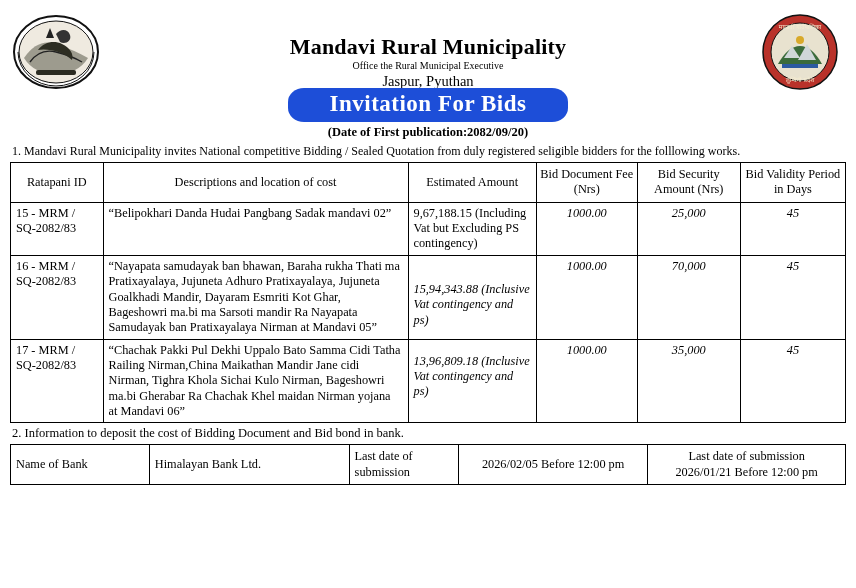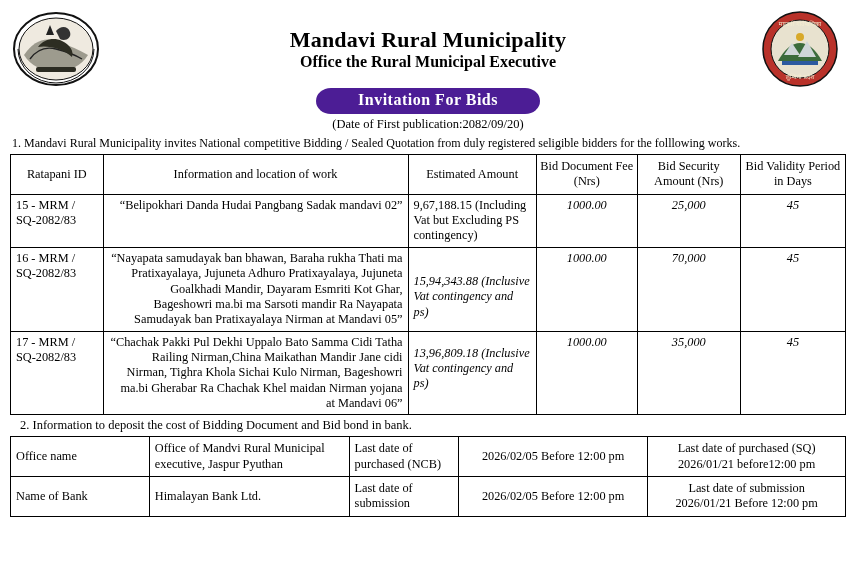--- a/index.html
+++ b/index.html
@@ -18,21 +18,21 @@
     position: relative;
     width: 856px;
     height: 588px;
     box-sizing: border-box;
     padding: 6px 10px 4px 10px;
   }
 
   
   .header {
     display: flex;
-    align-items: center;
+    align-items: flex-end;
     justify-content: center;
     gap: 10px;
     height: 86px;
   }
   .emblem {
     width: 92px;
     height: 80px;
     flex: 0 0 92px;
     position: relative;
   }
@@ -42,52 +42,52 @@
     text-align: center;
     padding-top: 2px;
   }
   .org-title {
     font-size: 22px;
     font-weight: bold;
     line-height: 1.15;
     letter-spacing: .2px;
   }
   .org-sub1 {
-    font-size: 16px;
-    font-weight: bold;
+    font-size: 10px;
+    font-weight: normal;
     line-height: 1.3;
   }
   .org-sub2 {
     font-size: 14.5px;
     line-height: 1.35;
   }
   .org-sub3 {
     font-size: 14.5px;
     line-height: 1.35;
   }
 
   
   .banner-wrap {
     text-align: center;
     margin-top: -4px;
   }
   .banner {
     display: inline-block;
-    background: #4c1d95;
+    background: #1d4ed8;
     color: #fff;
-    font-size: 16px;
+    font-size: 23px;
     font-weight: bold;
     padding: 3px 42px 5px 42px;
     border-radius: 16px / 14px;
     letter-spacing: .5px;
   }
   .pubdate {
     text-align: center;
     font-size: 12.5px;
-    font-weight: normal;
+    font-weight: bold;
     margin-top: 3px;
   }
   .intro {
     font-size: 12px;
     margin: 4px 0 3px 2px;
     white-space: nowrap;
   }
 
   
   table {
@@ -107,26 +107,26 @@
     line-height: 1.25;
   }
   table.main th {
     text-align: center;
     font-weight: normal;
     vertical-align: middle;
     padding: 4px 3px;
   }
   .c-center { text-align: center; font-style: italic; }
   .cell-id { text-align: left; }
-  .desc { text-align: right; margin-top: 36px; }
+  .desc { text-align: left; margin-top: 36px; }
   .amt { text-align: left; }
 
   .sec2 {
     font-size: 12.5px;
-    margin: 3px 0 3px 10px;
+    margin: 3px 0 3px 2px;
   }
 
   table.info td {
     font-size: 12.3px;
     vertical-align: middle;
     padding: 4px 5px;
   }
   .info-c { text-align: center; }
 </style>
 </head>
@@ -146,20 +146,21 @@
         <path d="M46 22 c5 -6 12 -5 14 1 c2 6 -5 10 -10 7" fill="#333"></path>
         <path d="M28 38 c6 -8 16 -10 24 -6 c8 4 12 10 10 16 c-8 -8 -24 -12 -34 -10z" fill="#2d2d22"></path>
         <rect x="26" y="58" width="40" height="5" rx="2" fill="#2b2b22"></rect>
         <path d="M8 40 a38 34 0 0 0 76 0" fill="none" stroke="#111" stroke-width="1"></path>
       </svg>
     </div>
 
     <div class="header-center">
       <div class="org-title">Mandavi Rural Municipality</div>
       <div class="org-sub1">Office the Rural Municipal Executive</div>
+      <div class="org-sub2">Jaspur, Pyuthan</div>
     </div>
 
     <div class="emblem">
       <svg width="92" height="80" viewBox="0 0 92 80">
         <circle cx="46" cy="40" r="37" fill="#b9322a" stroke="#111" stroke-width="1.5"></circle>
         <circle cx="46" cy="40" r="29" fill="#e8e2cf" stroke="#111" stroke-width="1"></circle>
         <path d="M24 52 q10 -18 22 -18 q12 0 22 18z" fill="#3b6b3b"></path>
         <path d="M30 46 l8 -12 l8 12z" fill="#cfd6d8"></path>
         <path d="M44 48 l9 -16 l9 16z" fill="#cfd6d8"></path>
         <circle cx="46" cy="28" r="4" fill="#d8a92a"></circle>
@@ -181,21 +182,21 @@
       <col style="width:88px">
       <col style="width:290px">
       <col style="width:122px">
       <col style="width:96px">
       <col style="width:98px">
       <col style="width:100px">
     </colgroup>
     <thead>
       <tr>
         <th>Ratapani ID</th>
-        <th>Information and location of work</th>
+        <th>Descriptions and location of cost</th>
         <th>Estimated Amount</th>
         <th>Bid Document Fee (Nrs)</th>
         <th>Bid Security Amount (Nrs)</th>
         <th>Bid Validity Period in Days</th>
       </tr>
     </thead>
     <tbody>
       <tr>
         <td class="cell-id">15 - MRM / SQ-2082/83</td>
         <td class="desc">“Belipokhari Danda Hudai Pangbang Sadak mandavi 02”</td>
@@ -228,28 +229,20 @@
   <table class="info">
     <colgroup>
       <col style="width:132px">
       <col style="width:190px">
       <col style="width:104px">
       <col style="width:180px">
       <col style="width:188px">
     </colgroup>
     <tbody>
       <tr>
-        <td>Office name</td>
-        <td>Office of Mandvi Rural Municipal executive, Jaspur Pyuthan</td>
-        <td>Last date of purchased (NCB)</td>
-        <td class="info-c">2026/02/05 Before 12:00 pm</td>
-        <td class="info-c" style="white-space:pre-line">Last date of  purchased (SQ)
-2026/01/21 before12:00 pm</td>
-      </tr>
-      <tr>
         <td>Name of Bank</td>
         <td>Himalayan Bank Ltd.</td>
         <td>Last date of submission</td>
         <td class="info-c">2026/02/05 Before 12:00 pm</td>
         <td class="info-c" style="white-space:pre-line">Last date of submission
 2026/01/21 Before 12:00 pm</td>
       </tr>
 
     </tbody>
   </table>

